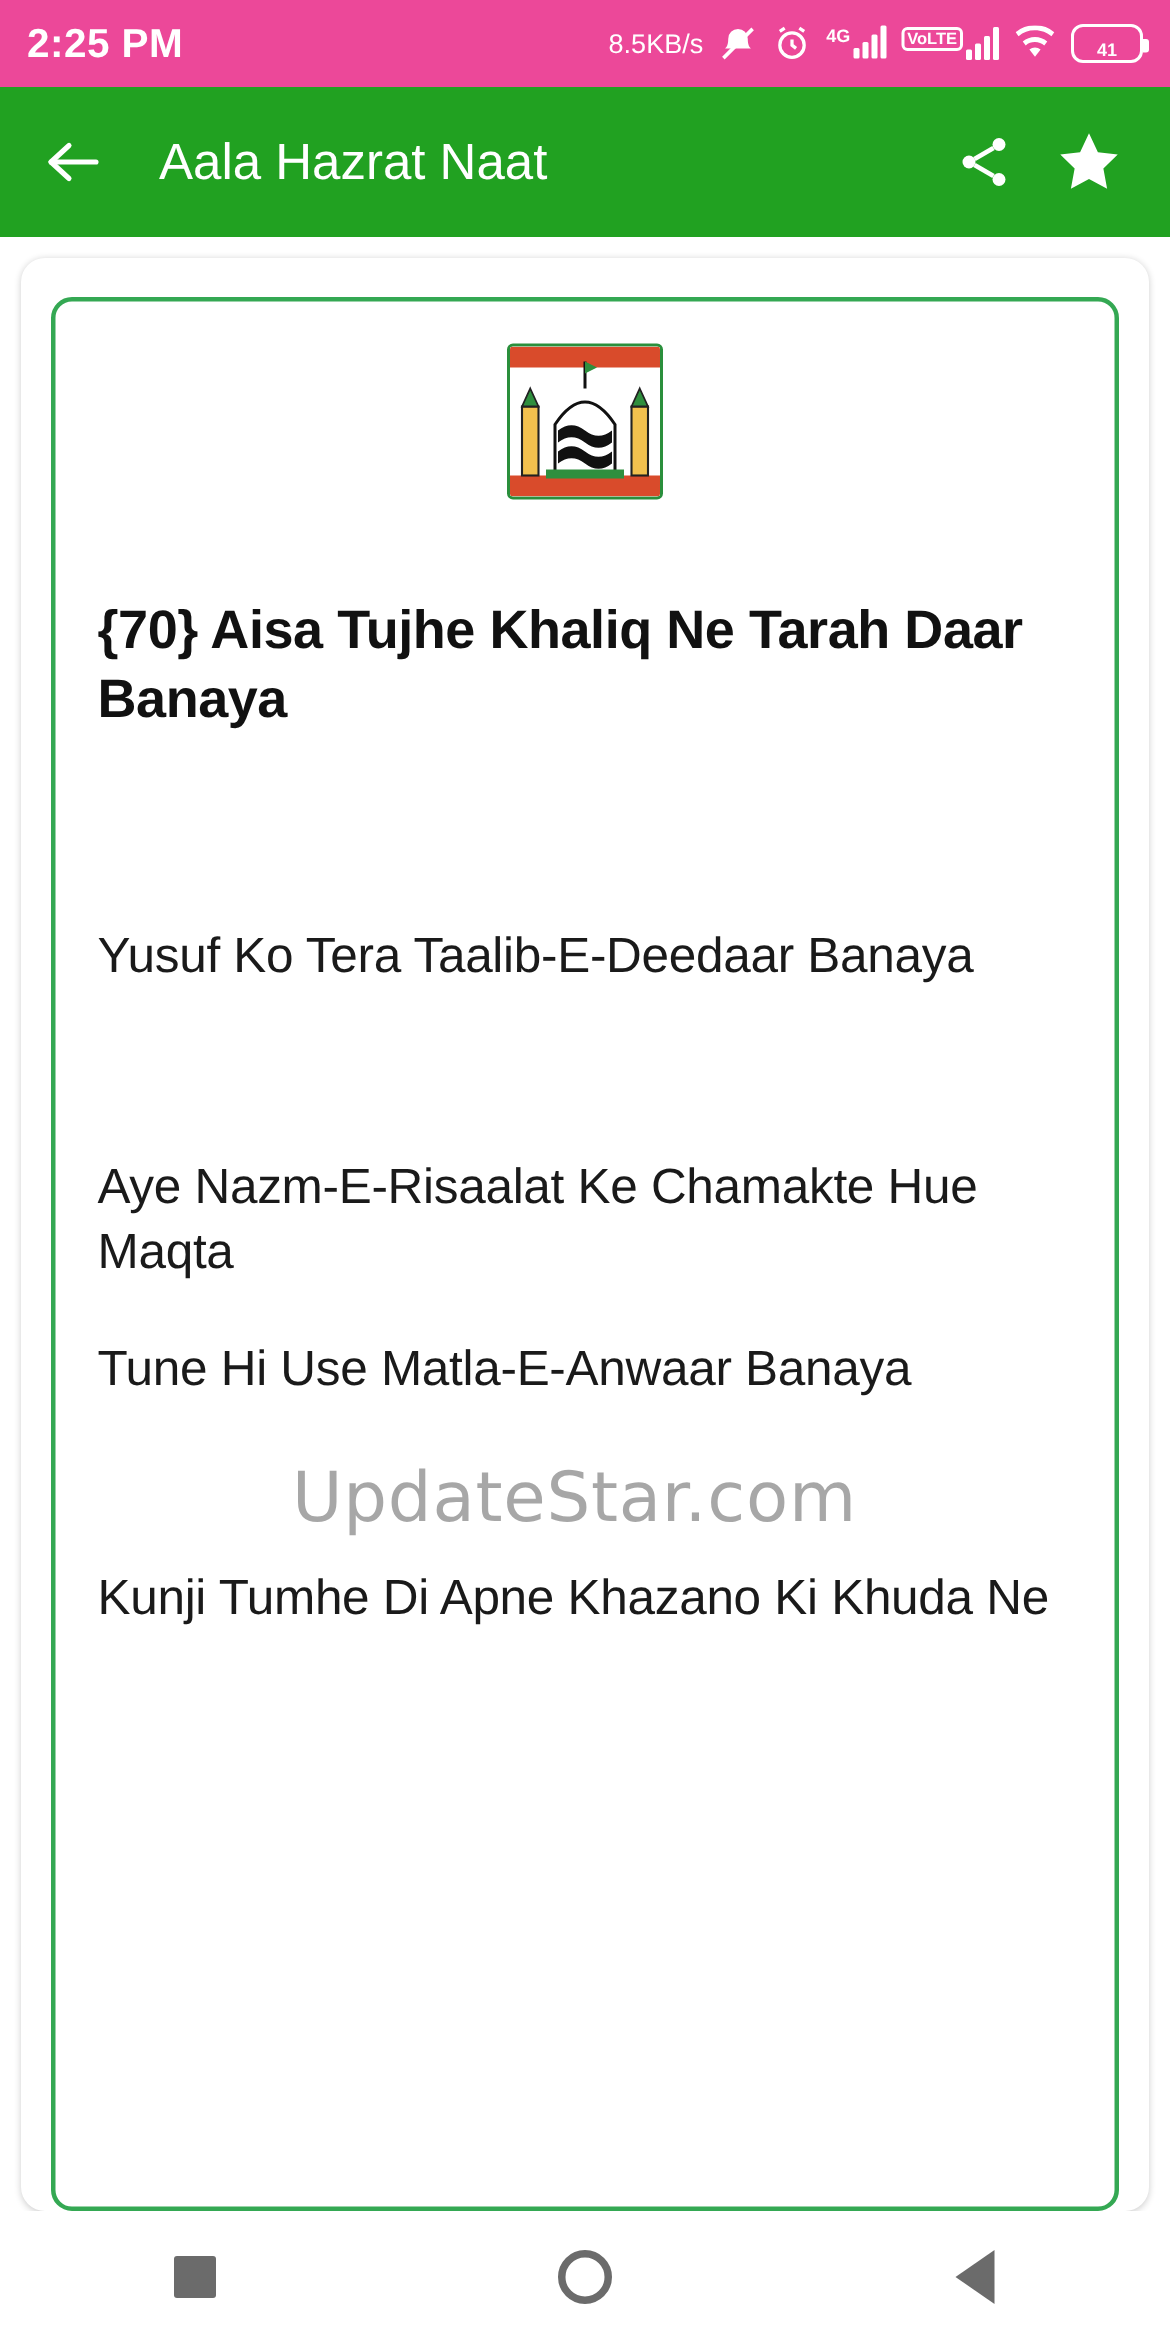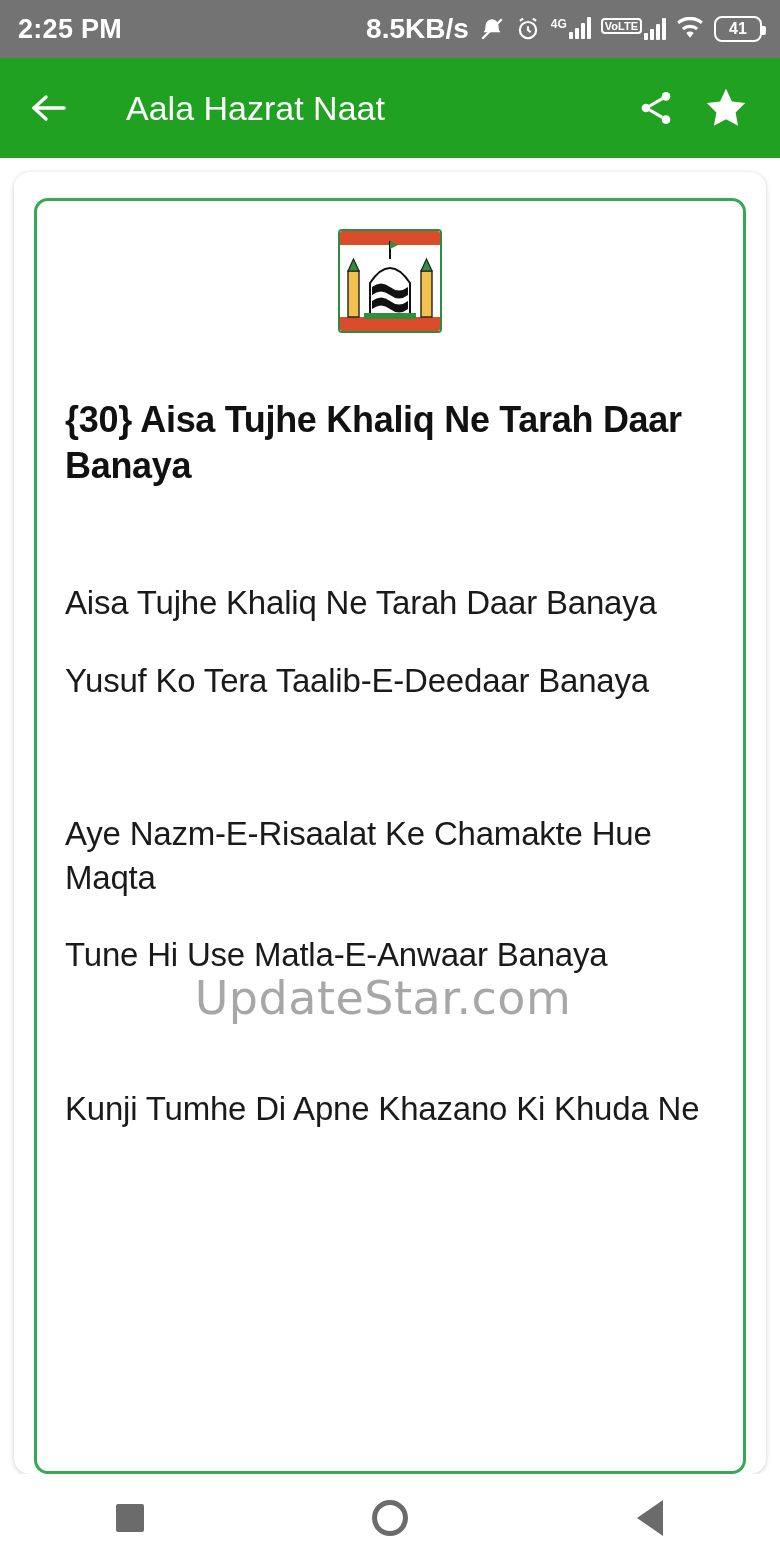--- a/index.html
+++ b/index.html
@@ -15,57 +15,57 @@
     width: 780px;
     height: 1560px;
     background: #ffffff;
     display: flex;
     flex-direction: column;
   }
 
   
   .status-bar {
     height: 58px;
-    background: #737373;
+    background: #ec4899;
     color: #ffffff;
     display: flex;
     align-items: center;
     padding: 0 18px;
     flex: 0 0 58px;
   }
   .status-clock {
     font-size: 27px;
     font-weight: bold;
     letter-spacing: 0.3px;
   }
   .status-spacer { flex: 1 1 auto; }
   .status-right {
     display: flex;
     align-items: center;
     gap: 10px;
   }
   .net-speed {
-    font-size: 28px;
-    font-weight: bold;
+    font-size: 18px;
+    font-weight: normal;
   }
   .ic {
     display: inline-block;
     position: relative;
     color: #ffffff;
   }
   .ic svg { display: block; }
   .battery {
     border: 2.5px solid #ffffff;
     border-radius: 8px;
     width: 48px;
     height: 26px;
-    font-size: 16px;
-    font-weight: bold;
-    display: flex;
-    align-items: center;
+    font-size: 12px;
+    font-weight: bold;
+    display: flex;
+    align-items: flex-end;
     justify-content: center;
     position: relative;
   }
   .battery::after {
     content: "";
     position: absolute;
     right: -6px;
     top: 8px;
     width: 4px;
     height: 9px;
@@ -107,21 +107,21 @@
     width: 44px;
     height: 44px;
     display: flex;
     align-items: center;
     justify-content: center;
     cursor: pointer;
   }
   .app-title {
     color: #ffffff;
     font-size: 34px;
-    margin-left: 56px;
+    margin-left: 36px;
     font-weight: normal;
     white-space: nowrap;
   }
   .app-bar-spacer { flex: 1 1 auto; }
   .app-action {
     width: 56px;
     height: 56px;
     display: flex;
     align-items: center;
     justify-content: center;
@@ -344,25 +344,24 @@
               <path d="M32 56 q9 -7 18 0 q9 7 18 0 v8 q-9 7 -18 0 q-9 -7 -18 0 z" fill="#111"></path>
               <path d="M32 70 q9 -7 18 0 q9 7 18 0 v8 q-9 7 -18 0 q-9 -7 -18 0 z" fill="#111"></path>
 
               <line x1="50" y1="10" x2="50" y2="28" stroke="#111" stroke-width="2"></line>
               <polygon points="50,10 58,14 50,18" fill="#2f8f3e"></polygon>
               <rect x="24" y="82" width="52" height="6" fill="#2f8f3e"></rect>
             </svg>
           </div>
         </div>
 
-        <div class="poem-title">{30} Aisa Tujhe Khaliq Ne Tarah Daar Banaya</div>
+        <div class="poem-title">{70} Aisa Tujhe Khaliq Ne Tarah Daar Banaya</div>
 
         <div class="gap-lg"></div>
 
-        <div class="verse">Aisa Tujhe Khaliq Ne Tarah Daar Banaya</div>
         <div class="gap-md"></div>
         <div class="verse">Yusuf Ko Tera Taalib-E-Deedaar Banaya</div>
 
         <div class="gap-xl"></div>
 
         <div class="verse">Aye Nazm-E-Risaalat Ke Chamakte Hue Maqta</div>
         <div class="gap-md"></div>
         <div class="verse">Tune Hi Use Matla-E-Anwaar Banaya</div>
 
         <div class="gap-xl"></div>

